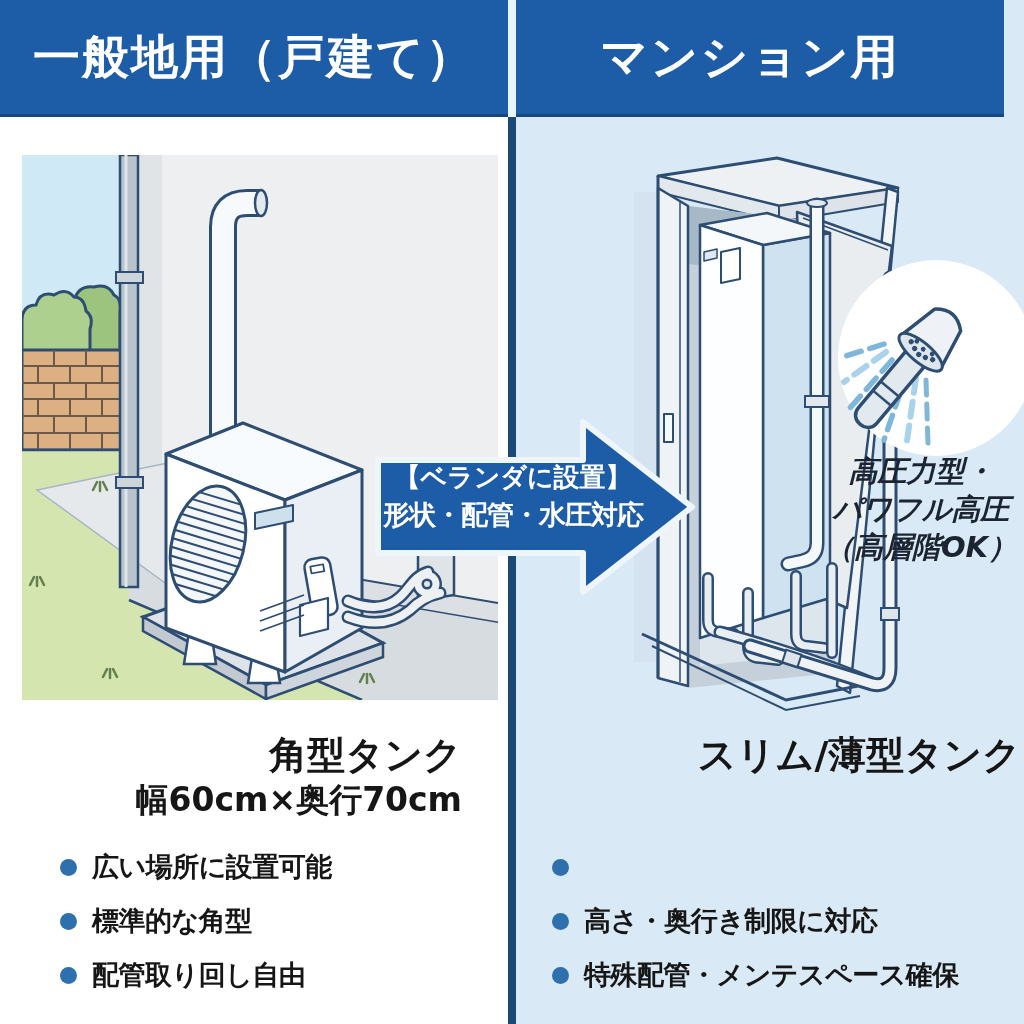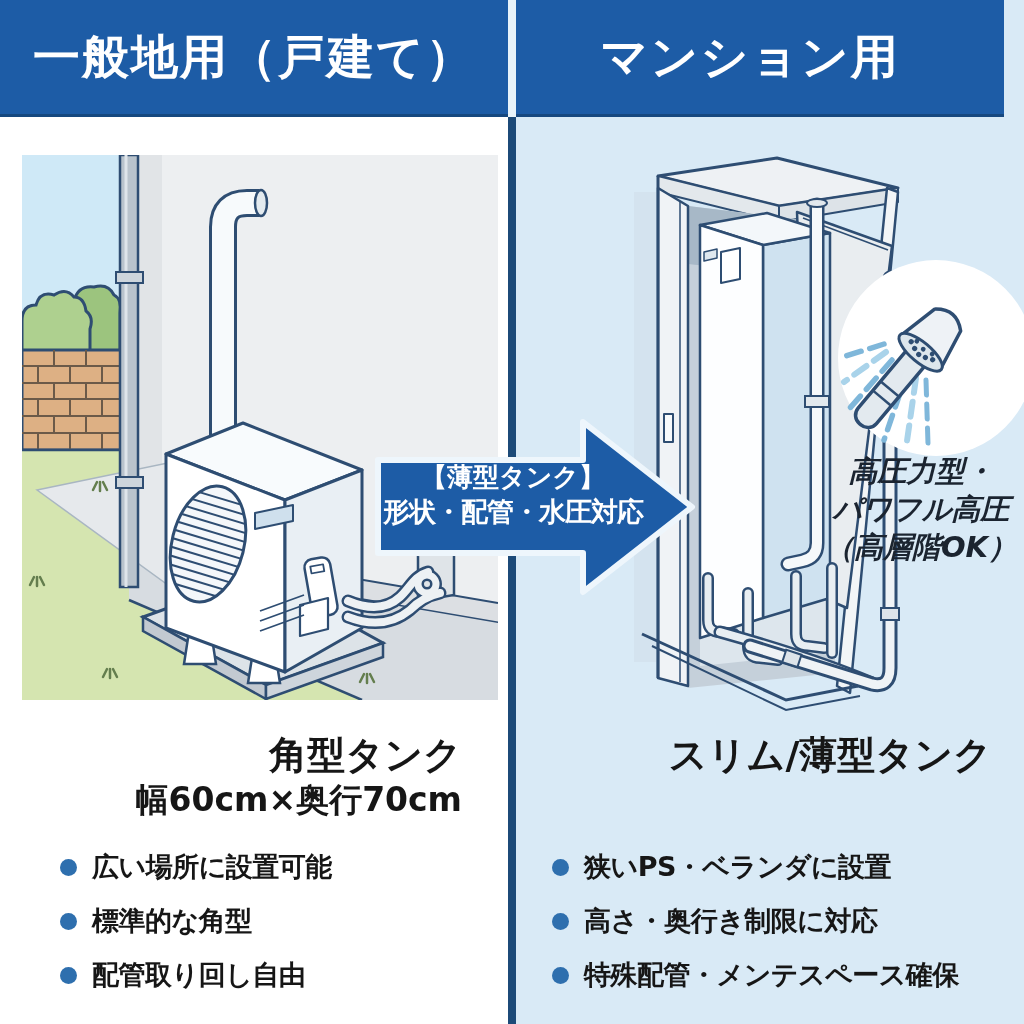--- a/index.html
+++ b/index.html
@@ -18,26 +18,26 @@
        align-items:center;justify-content:center;font-weight:bold;font-size:47px;
        letter-spacing:2px;border-bottom:3px solid #16487f;font-family:Liberation Serif, serif;}
   .hdr-left{left:0;width:508px;}
   .hdr-right{left:496px;width:508px;}
   .hdr-gap{left:508px;top:0;width:8px;height:117px;background:#e8f3fa;}
   .divider{left:508px;top:117px;width:8px;height:907px;background:var(--divider);}
   svg{display:block;}
   .arrow-text{left:380px;top:459px;width:266px;text-align:center;color:#fff;
               font-weight:bold;line-height:37px;z-index:6;}
   .arrow-text .l1{font-size:26px;display:block;}
-  .arrow-text .l2{font-size:27px;display:block;letter-spacing:-1px;font-family:Liberation Mono, monospace;}
+  .arrow-text .l2{font-size:27px;display:block;letter-spacing:-1px;}
   .annotation{left:818px;top:452px;width:206px;text-align:center;z-index:8;
               color:var(--annotation-color);font-weight:bold;font-size:29px;line-height:38px;font-style:italic;}
   .caption{top:732px;text-align:right;color:var(--text-dark);z-index:4;}
   .caption-left{left:0;width:462px;}
-  .caption-right{left:530px;width:462px;}
+  .caption-right{left:559px;width:462px;}
   .caption .tank-type{font-size:38px;font-weight:bold;line-height:47px;display:block;}
   .caption .tank-size{font-size:33px;font-weight:bold;line-height:42px;display:block;padding-left:16px;}
   .bullets{top:845px;list-style:none;z-index:4;}
   .bullets-left{left:60px;width:440px;}
   .bullets-right{left:552px;width:470px;}
   .bullets li{display:flex;align-items:center;height:44px;margin-bottom:10px;}
   .dot{width:17px;height:17px;border-radius:50%;background:var(--bullet-dot);
        margin-right:15px;flex:0 0 17px;}
   .bullets .bl{font-size:27px;font-weight:bold;color:var(--text-dark);
                letter-spacing:-0.5px;white-space:nowrap;}
@@ -239,21 +239,21 @@
   <g fill="none" stroke="#2e4d72">
     <path d="M 42 486 L 186 552 L 258 538" stroke-width="3"></path>
     <path d="M 52 498 L 186 562 L 260 548" stroke-width="2"></path>
   </g>
 </svg>
 
 <svg class="abs arrow-svg" style="left:372px;top:415px;" width="330" height="200" viewBox="0 0 330 200">
   <polygon points="6,45 211,45 211,7 320,92 211,177 211,138 6,138" fill="#1d5ca6" stroke="#eef6fc" stroke-width="6" stroke-linejoin="round"></polygon>
 </svg>
 <div class="abs arrow-text">
-  <span class="l1">【薄型タンク】</span>
+  <span class="l1">【ベランダに設置】</span>
   <span class="l2">形状・配管・水圧対応</span>
 </div>
 
 <svg class="abs shower" style="left:824px;top:252px;" width="200" height="212" viewBox="0 0 200 212">
   <circle cx="112" cy="106" r="98" fill="#ffffff"></circle>
   <g fill="none" stroke-linecap="round" stroke-dasharray="15 9">
     <path d="M 84 118 L 60 188" stroke="#7fb7da" stroke-width="5.5"></path>
     <path d="M 76 114 L 40 176" stroke="#a9d3ea" stroke-width="6"></path>
     <path d="M 68 108 L 26 156" stroke="#7fb7da" stroke-width="5.5"></path>
     <path d="M 62 100 L 20 130" stroke="#a9d3ea" stroke-width="6"></path>
@@ -304,21 +304,20 @@
     <span class="bl">標準的な角型</span>
   </li>
   <li>
     <span class="dot"></span>
     <span class="bl">配管取り回し自由</span>
   </li>
 </ul>
 <ul class="abs bullets bullets-right">
   <li>
     <span class="dot"></span>
-    <span class="bl">狭いPS・ベランダに設置</span>
   </li>
   <li>
     <span class="dot"></span>
     <span class="bl">高さ・奥行き制限に対応</span>
   </li>
   <li>
     <span class="dot"></span>
     <span class="bl">特殊配管・メンテスペース確保</span>
   </li>
 </ul>

